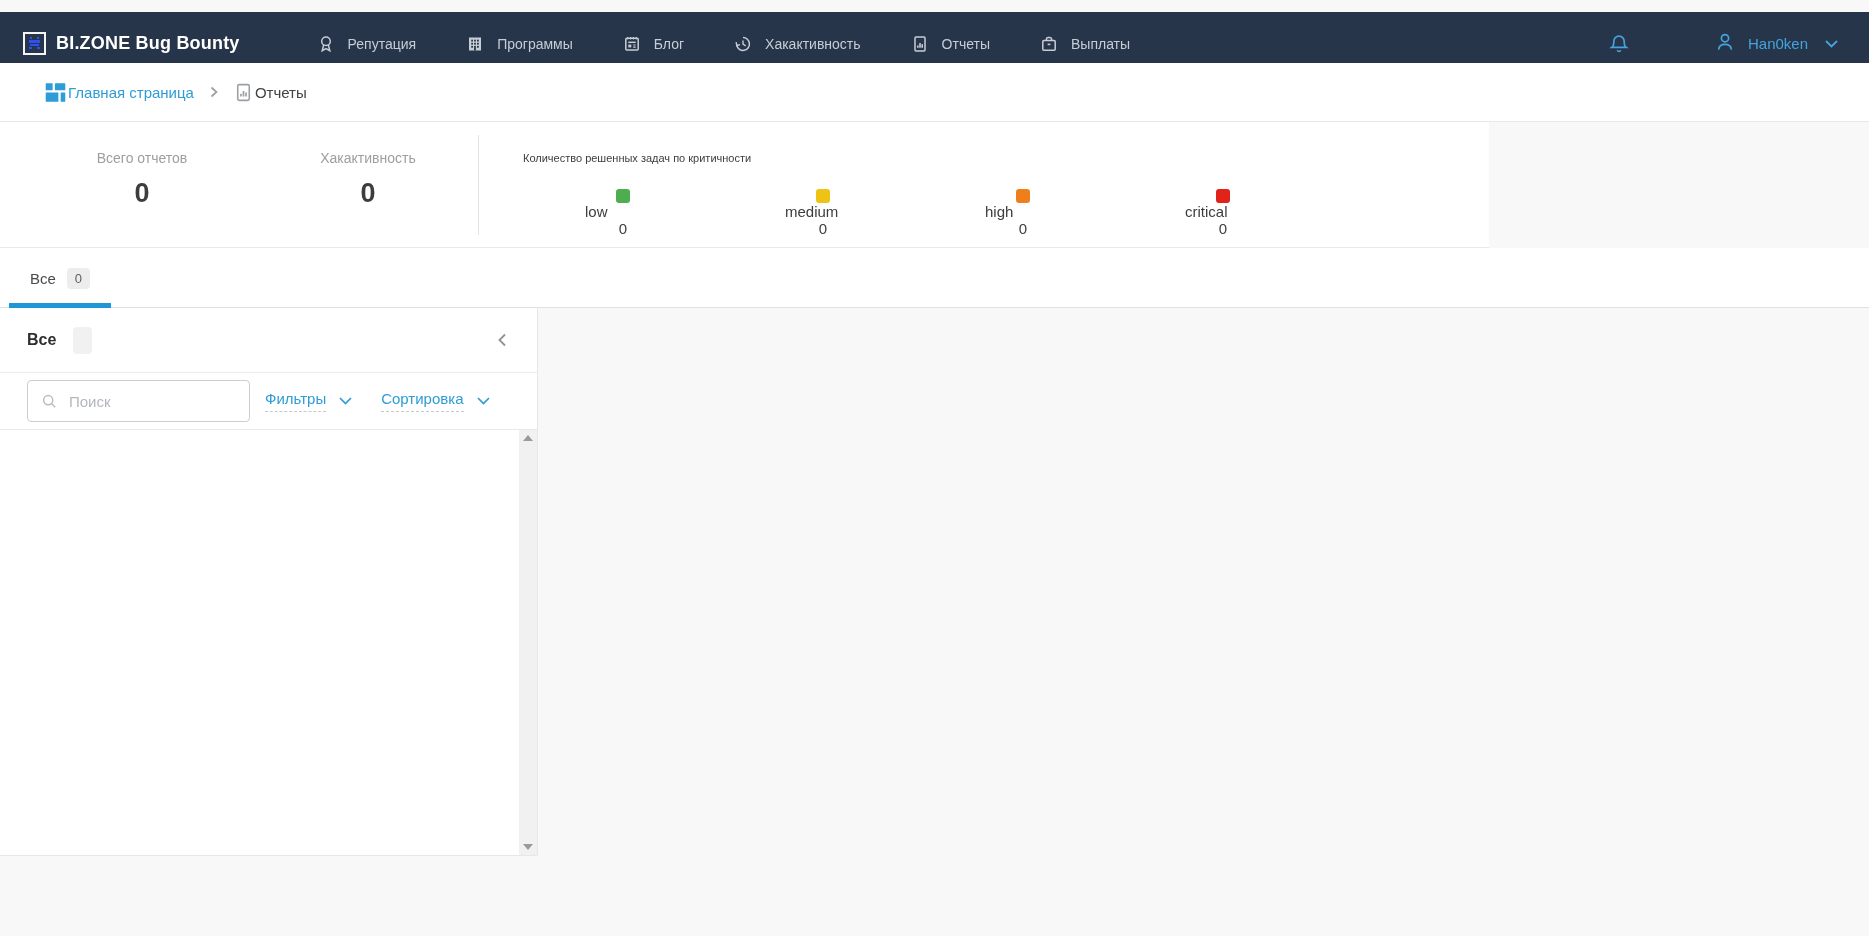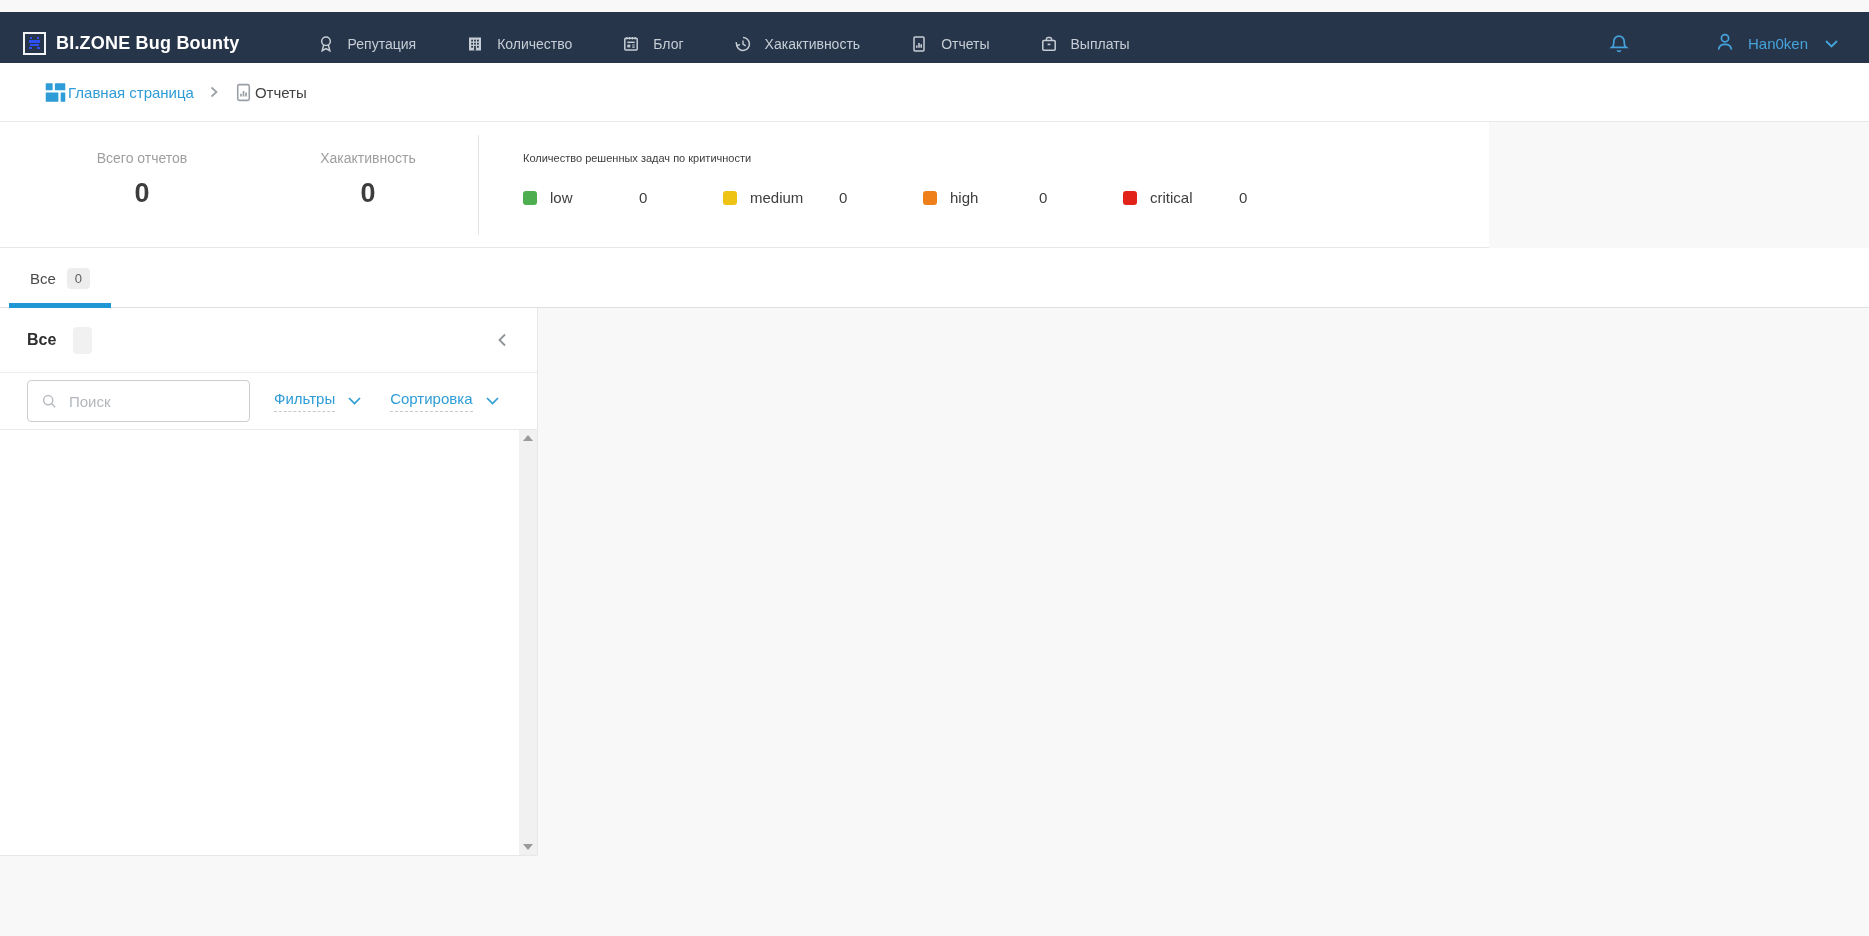--- a/index.html
+++ b/index.html
@@ -36,21 +36,21 @@
   .stats-bar { position:absolute; top:122px; left:0; width:1489px; height:126px;
                background:#ffffff; border-bottom:1px solid #e8e8e8; }
   .stat-card { position:absolute; top:28px; width:220px; text-align:center; }
   .stat-card.c1 { left:32px; } .stat-card.c2 { left:258px; }
   .stat-label { font-size:14px; color:#9e9e9e; }
   .stat-value { font-size:27px; font-weight:600; color:#3d3d3d; margin-top:12px; }
   .stats-divider { position:absolute; left:478px; top:13px; width:1px; height:100px; background:#e3e3e3; }
   .severity { position:absolute; left:523px; top:30px; }
   .severity-title { font-size:11px; color:#3d3d3d; }
   .legend-row { display:flex; margin-top:25px; }
-  .legend-item { width:200px; display:flex; align-items:center; }
+  .legend-item { width:200px; display:flex; align-items:center;flex-direction:column; }
   .legend-square { width:14px; height:14px; border-radius:3px; flex:0 0 auto; }
   .legend-label { font-size:15px; color:#3d3d3d; margin-left:13px; width:89px; }
   .legend-value { font-size:15px; color:#3d3d3d; }
 
   
   .tabs-row { position:absolute; top:248px; left:0; width:1869px; height:60px;
               background:#ffffff; border-bottom:1px solid #dee1e4; }
   .tab { position:absolute; left:9px; top:0; height:60px; width:102px; cursor:pointer;
          display:flex; align-items:center; justify-content:center; gap:11px; }
   .tab-label { font-size:15px; color:#4a4a4a; }
@@ -70,21 +70,21 @@
                  font-size:13px; color:#5f5f5f; padding:0 5px; }
   .collapse-btn { margin-left:auto; cursor:pointer; display:flex; padding:4px; }
   .panel-toolbar { height:57px; flex:0 0 auto; border-bottom:1px solid #e9e9e9;
                    display:flex; align-items:center; padding-left:27px; }
   .search-box { width:223px; height:42px; border:1px solid #c9ced3; border-radius:4px;
                 display:flex; align-items:center; padding:0 0 0 12px; background:#fff; }
   .search-box input { border:none; outline:none; font-size:15px; color:#3f3f3f;
                       width:100%; margin-left:10px; font-family:inherit; background:transparent; }
   .search-box input::placeholder { color:#b3b7bb; }
   .link-dd { display:flex; align-items:center; gap:12px; cursor:pointer; }
-  .link-dd.filters { margin-left:24px; }
+  .link-dd.filters { margin-left:15px; }
   .link-dd.sorting { margin-left:28px; }
   .link-dd-label { color:#2e9cd6; font-size:15px; padding-bottom:4px;
                    border-bottom:1px dashed #c3cbd1; }
   .panel-list { position:relative; flex:1 1 auto; background:#ffffff; }
   .scrollbar { position:absolute; top:0; right:0; width:18px; height:100%; background:#f1f1f1;
                display:flex; flex-direction:column; justify-content:space-between; align-items:center; }
   .scroll-arrow { width:18px; height:16px; display:flex; align-items:center; justify-content:center; cursor:pointer; }
   .tri-up { width:0; height:0; border-left:5px solid transparent; border-right:5px solid transparent;
             border-bottom:6px solid #9a9a9a; }
   .tri-down { width:0; height:0; border-left:5px solid transparent; border-right:5px solid transparent;
@@ -132,21 +132,21 @@
                 <rect x="12" y="5.7" width="1.8" height="1.8"></rect>
               <rect x="6.2" y="8.8" width="1.8" height="1.8"></rect>
                 <rect x="9.1" y="8.8" width="1.8" height="1.8"></rect>
                 <rect x="12" y="8.8" width="1.8" height="1.8"></rect>
               <rect x="6.2" y="11.9" width="1.8" height="1.8"></rect>
                 <rect x="12" y="11.9" width="1.8" height="1.8"></rect>
               <rect x="9.1" y="11.9" width="1.8" height="4.6"></rect>
             </g>
           </svg>
         </span>
-        <span>Количество</span>
+        <span>Программы</span>
       </a>
       <a class="nav-item">
         <span>
           <svg width="20" height="20" viewBox="0 0 20 20" fill="none" stroke="#c6cdd5" stroke-width="1.5">
             <rect x="3.8" y="4.2" width="12.4" height="11.8" rx="1"></rect>
             <path d="M5.8 3v2.4M8.6 3v2.4M11.4 3v2.4M14.2 3v2.4" stroke-width="1.2"></path>
             <path d="M6.3 8.3h7.4"></path>
             <rect x="6.3" y="10.6" width="3" height="2.8" fill="#c6cdd5" stroke="none"></rect>
             <path d="M11.2 11h2.5M11.2 13.2h2.5" stroke-width="1.2"></path>
           </svg>

